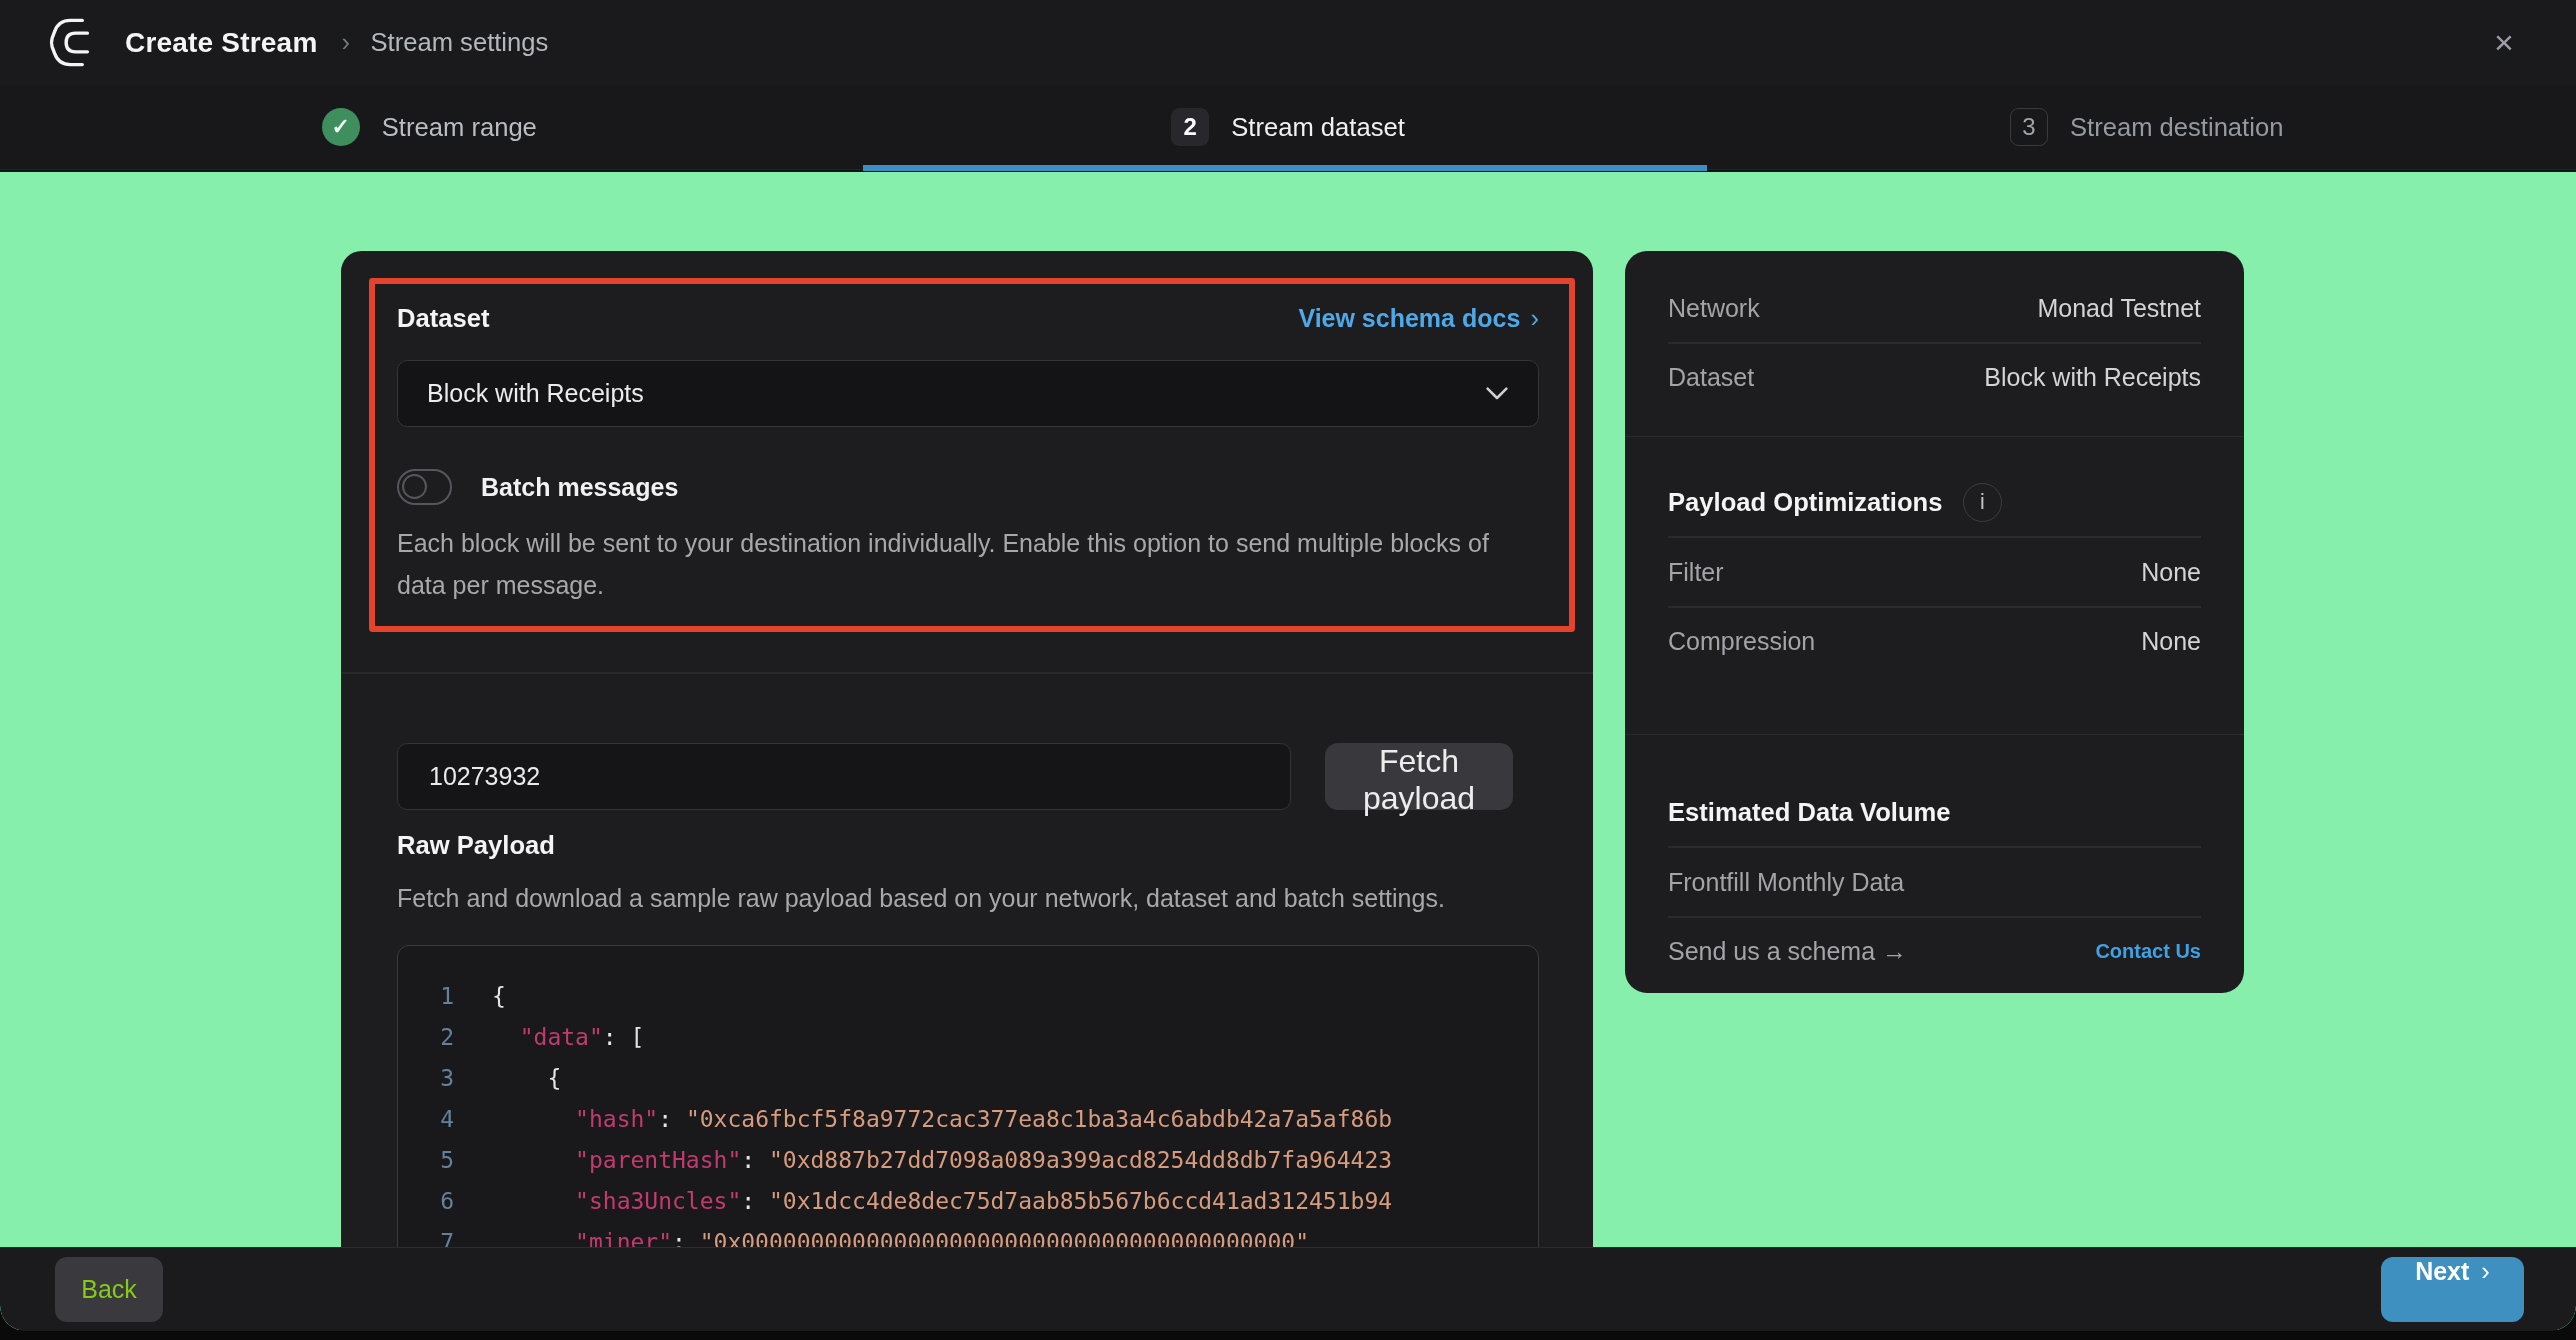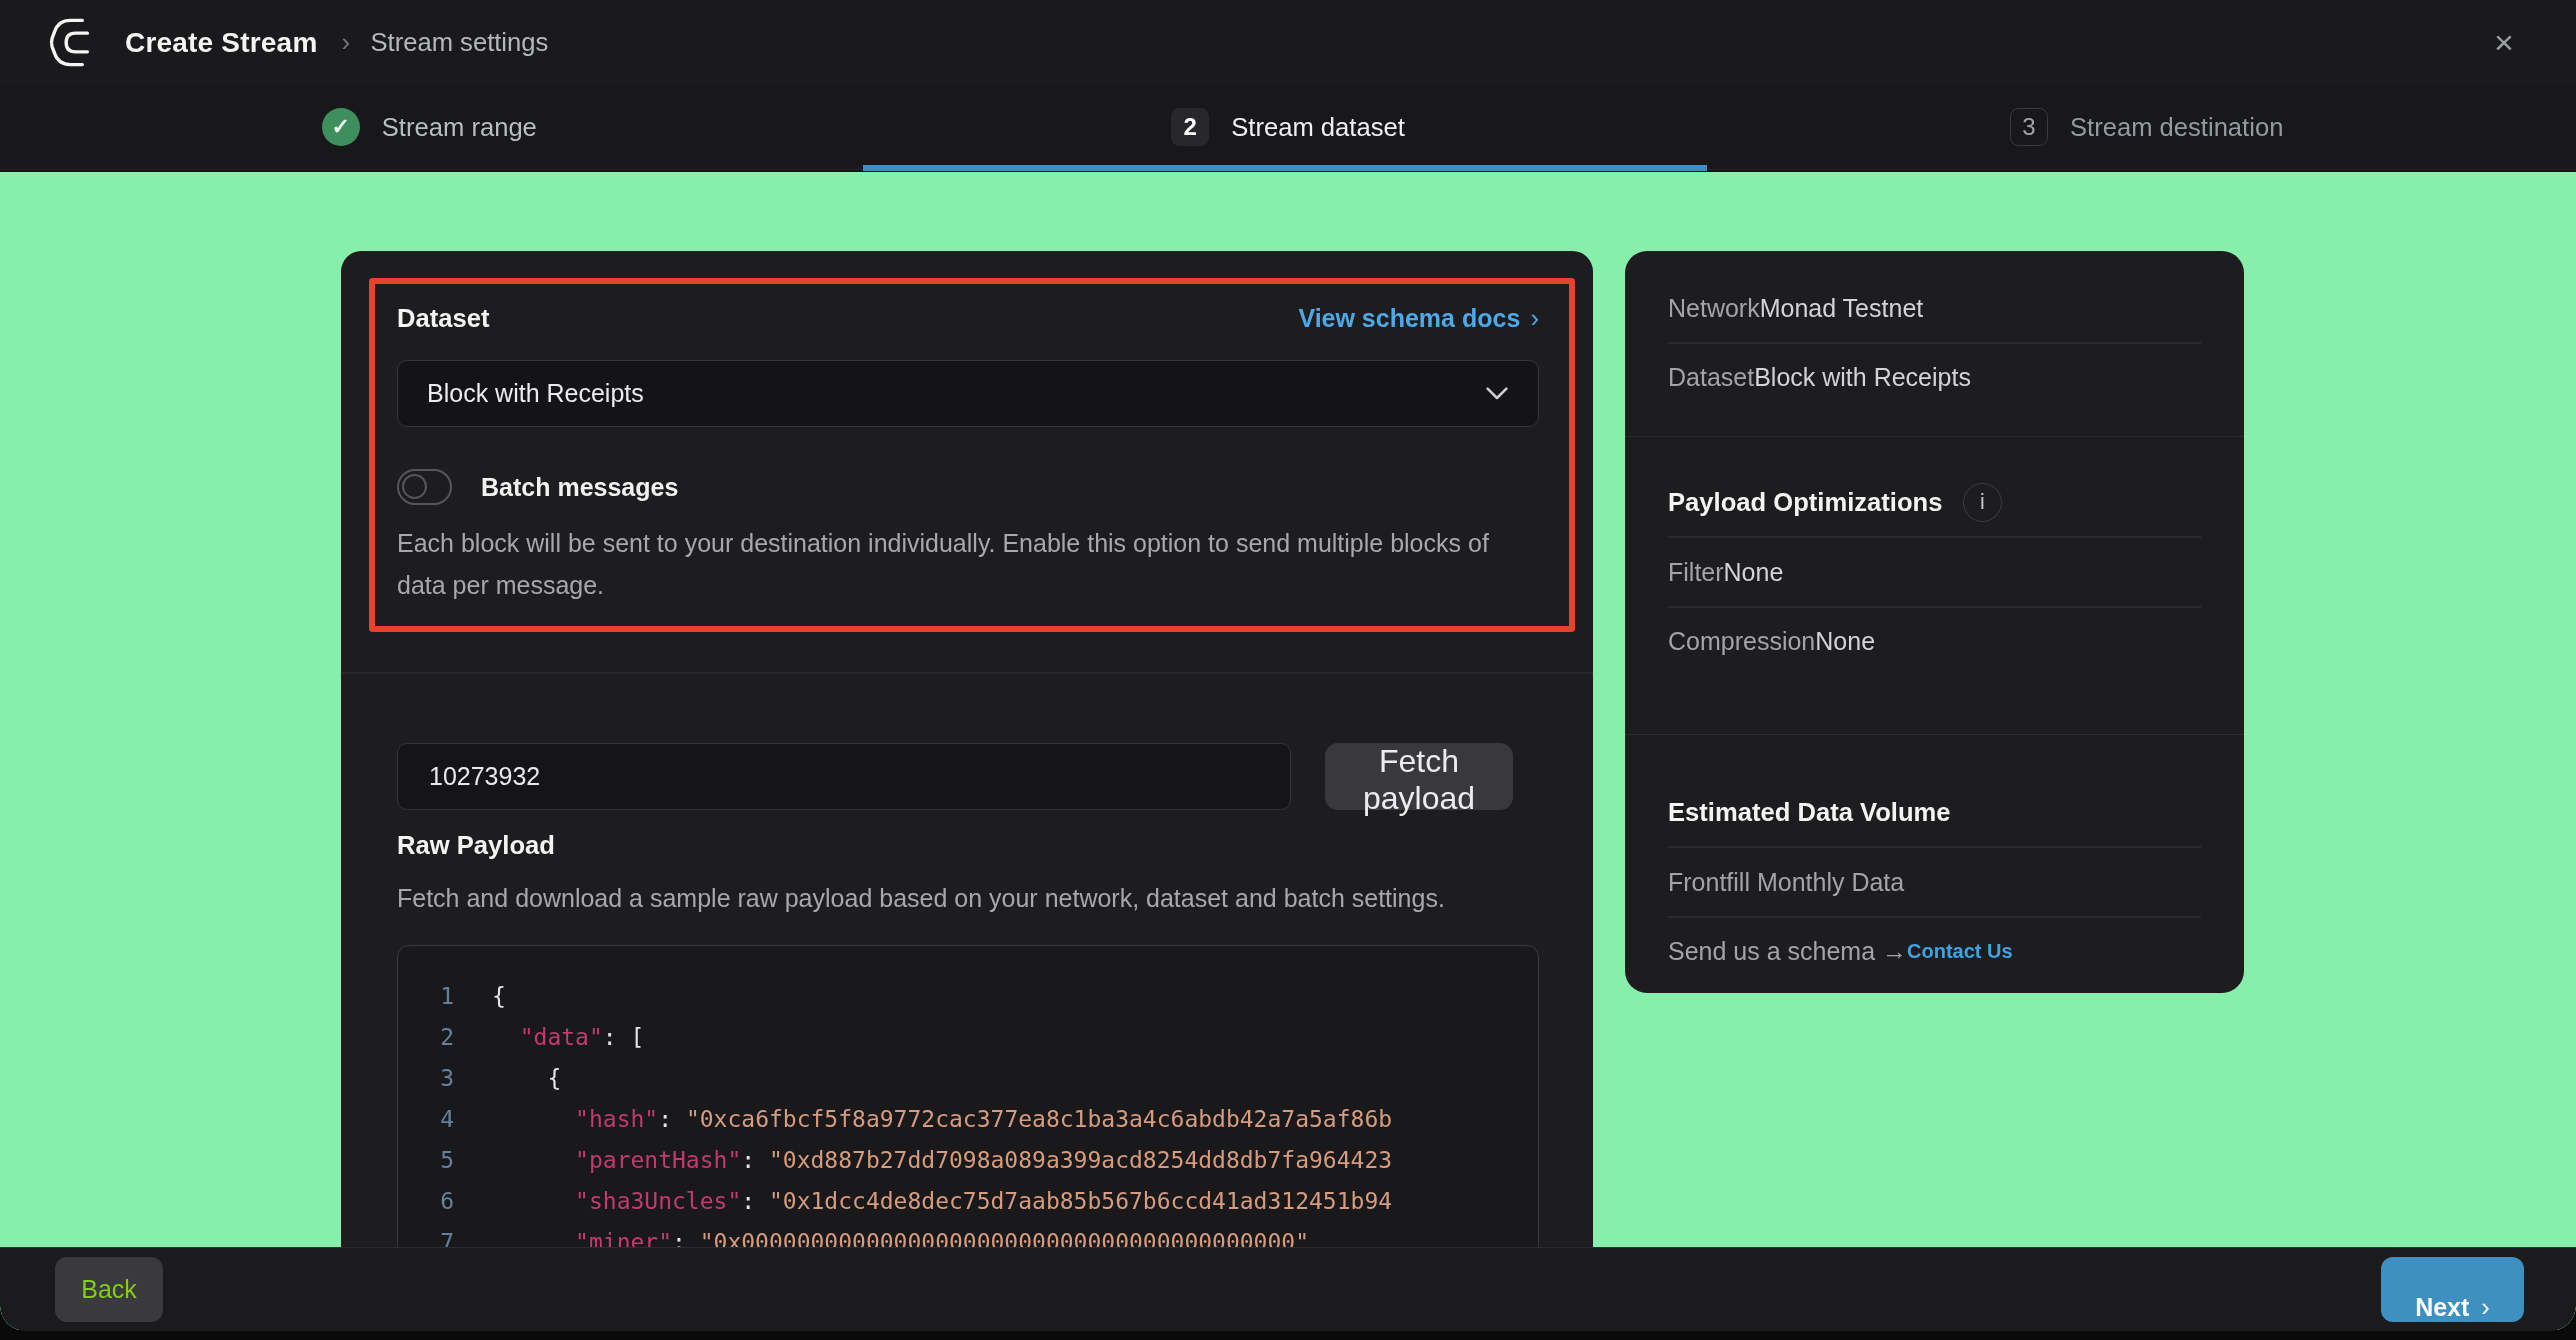--- a/index.html
+++ b/index.html
@@ -62,35 +62,35 @@
   .code-box { position:absolute; left:56px; top:694px; width:1142px; height:444px; background:#19191b; border:1.7px solid #3b3b3f; border-radius:12px; overflow:hidden; padding-top:29px; }
   .code-line { display:flex; height:41px; align-items:center; white-space:pre; }
   .ln { width:56px; text-align:right; margin-right:38px; color:#64819c; font-family:"DejaVu Sans Mono", monospace; font-size:23px; flex:0 0 auto; }
   .code { font-family:"DejaVu Sans Mono", monospace; font-size:23px; overflow:hidden; }
   .tok-punct { color:#e4e4e6; }
   .tok-key { color:#c23a6e; }
   .tok-str { color:#d79b7e; }
 
   
   .side-card { position:absolute; left:1625px; top:79px; width:619px; height:742px; background:#1d1d1f; border-radius:22px; overflow:hidden; }
-  .side-row { height:68px; display:flex; align-items:center; justify-content:flex-start; padding:0 43px; }
+  .side-row { height:68px; display:flex; align-items:center; justify-content:space-between; padding:0 43px; }
   .side-label { font-size:25px; color:#a3a3a8; }
   .side-value { font-size:25px; color:#d4d4d8; }
   .divider-inset { height:1.7px; background:#2b2b2e; margin:0 43px; }
   .divider-full { height:1.7px; background:#2b2b2e; }
   .side-title-row { height:68px; display:flex; align-items:center; gap:20.5px; padding:0 43px; }
   .side-title { font-size:25.6px; font-weight:700; color:#f4f4f5; }
   .info-icon { width:39px; height:39px; border-radius:50%; border:1.7px solid #3c3c42; color:#c3c3c8; font-size:21.3px; display:flex; align-items:center; justify-content:center; cursor:pointer; }
   .contact-link { font-size:20px; font-weight:700; color:#3fa2e2; cursor:pointer; }
   .mt27 { margin-top:23px; } .mt28 { margin-top:24px; } .mt36 { margin-top:31px; } .mt50 { margin-top:43px; } .mt68 { margin-top:58px; }
 
   
   .footer { position:absolute; left:0; top:1247px; width:2576px; height:84px; background:#1b1b1d; border-top:1.7px solid #2c2c2f; border-radius:0 0 25.6px 25.6px; z-index:20; }
   .back-btn { position:absolute; left:55px; top:9.4px; width:108px; height:65px; background:#3a3a3e; border:none; border-radius:12px; color:#84cc16; font-size:25px; font-weight:500; font-family:"Liberation Sans", sans-serif; cursor:pointer; }
-  .next-btn { position:absolute; right:52px; top:9.4px; width:143px; height:65px; background:#3e90c0; border:none; border-radius:12px; color:#ffffff; font-size:25px; font-weight:700; font-family:"Liberation Sans", sans-serif; cursor:pointer; display:flex; align-items:flex-end; justify-content:center; gap:12px; }
+  .next-btn { position:absolute; right:52px; top:9.4px; width:143px; height:65px; background:#3e90c0; border:none; border-radius:12px; color:#ffffff; font-size:25px; font-weight:700; font-family:"Liberation Sans", sans-serif; cursor:pointer; display:flex; align-items:flex-start; justify-content:center; gap:12px; }
   .next-btn .chev { font-weight:400; font-size:25.6px; }
 </style>
 </head>
 <body>
 
 <div class="modal">
 
   <div class="header">
     <svg class="logo" viewBox="0 0 64 60">
       <path d="M40 4 H26 Q12 4 7.5 17 L4.5 25 Q3 30 4.5 35 L7.5 43 Q12 56 26 56 H40" fill="none" stroke="#f4f4f5" stroke-width="4" stroke-linecap="round"></path>

